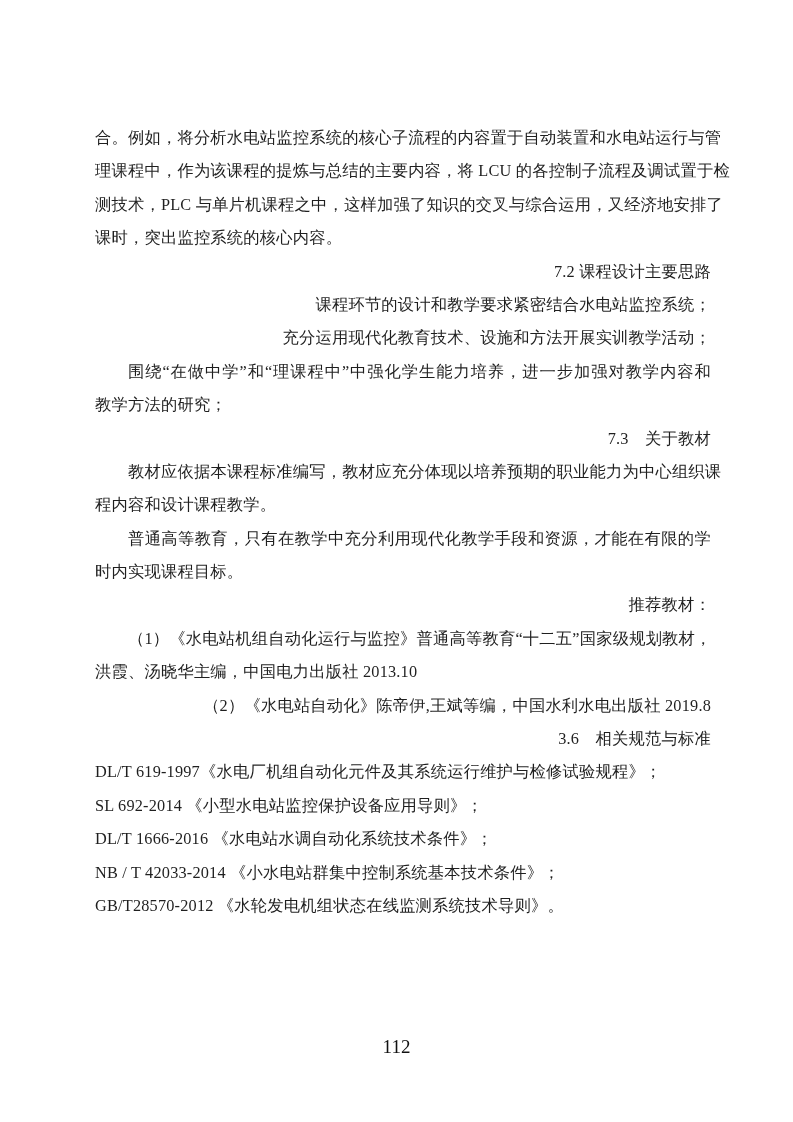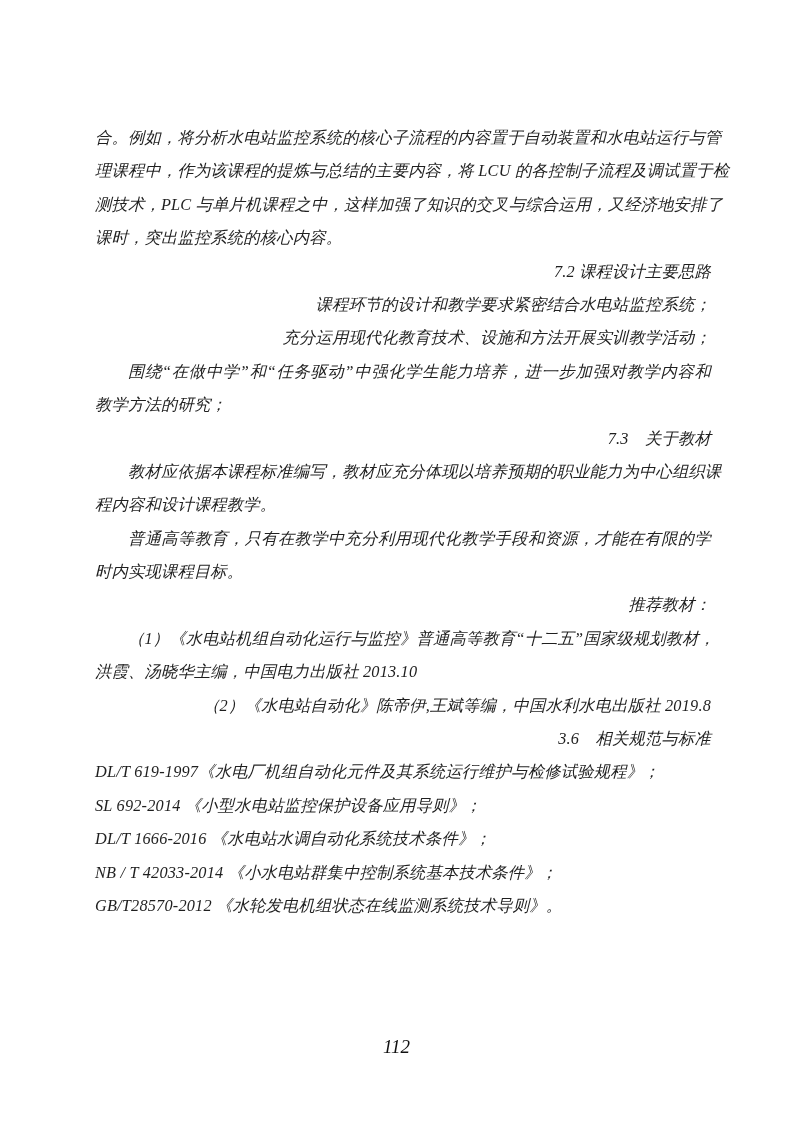--- a/index.html
+++ b/index.html
@@ -6,21 +6,20 @@
   html, body { background: #ffffff; }
   .page {
     position: relative;
     width: 793px;
     height: 1122px;
     margin: 0 auto;
     background: #ffffff;
     color: #1f1f1f;
     font-family: "Liberation Serif", "DejaVu Serif", serif;
     overflow: hidden;
-    font-style: italic;
   }
   .textblock {
     position: absolute;
     left: 95px;
     top: 121px;
     width: 616px;
   }
   .line {
     font-size: 16.3px;
     line-height: 33.4px;
@@ -46,21 +45,21 @@
 
 <div class="page">
   <div class="textblock">
     <div class="line just">合。例如，将分析水电站监控系统的核心子流程的内容置于自动装置和水电站运行与管</div>
     <div class="line just">理课程中，作为该课程的提炼与总结的主要内容，将 LCU 的各控制子流程及调试置于检</div>
     <div class="line just">测技术，PLC 与单片机课程之中，这样加强了知识的交叉与综合运用，又经济地安排了</div>
     <div class="line">课时，突出监控系统的核心内容。</div>
     <div class="line indent">7.2 课程设计主要思路</div>
     <div class="line indent">课程环节的设计和教学要求紧密结合水电站监控系统；</div>
     <div class="line indent">充分运用现代化教育技术、设施和方法开展实训教学活动；</div>
-    <div class="line indent just">围绕“在做中学”和“任务驱动”中强化学生能力培养，进一步加强对教学内容和</div>
+    <div class="line indent just">围绕“在做中学”和“理课程中”中强化学生能力培养，进一步加强对教学内容和</div>
     <div class="line">教学方法的研究；</div>
     <div class="line indent">7.3　关于教材</div>
     <div class="line indent just">教材应依据本课程标准编写，教材应充分体现以培养预期的职业能力为中心组织课</div>
     <div class="line">程内容和设计课程教学。</div>
     <div class="line indent just">普通高等教育，只有在教学中充分利用现代化教学手段和资源，才能在有限的学</div>
     <div class="line">时内实现课程目标。</div>
     <div class="line indent">推荐教材：</div>
     <div class="line indent just">（1）《水电站机组自动化运行与监控》普通高等教育“十二五”国家级规划教材，</div>
     <div class="line">洪霞、汤晓华主编，中国电力出版社 2013.10</div>
     <div class="line indent">（2）《水电站自动化》陈帝伊,王斌等编，中国水利水电出版社 2019.8</div>

